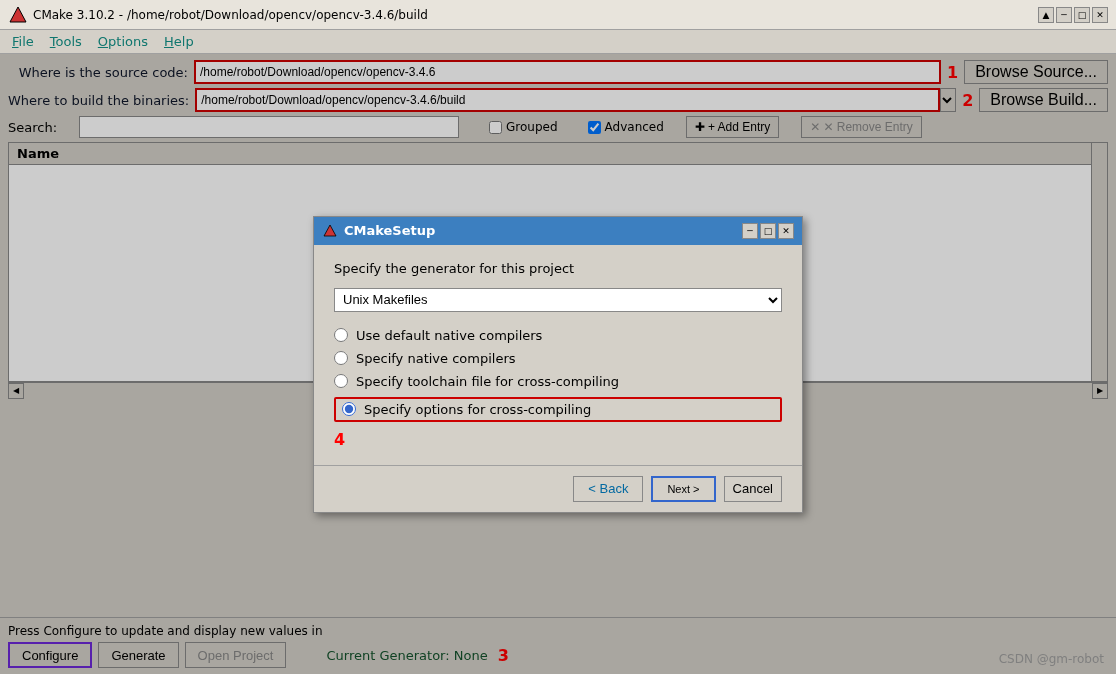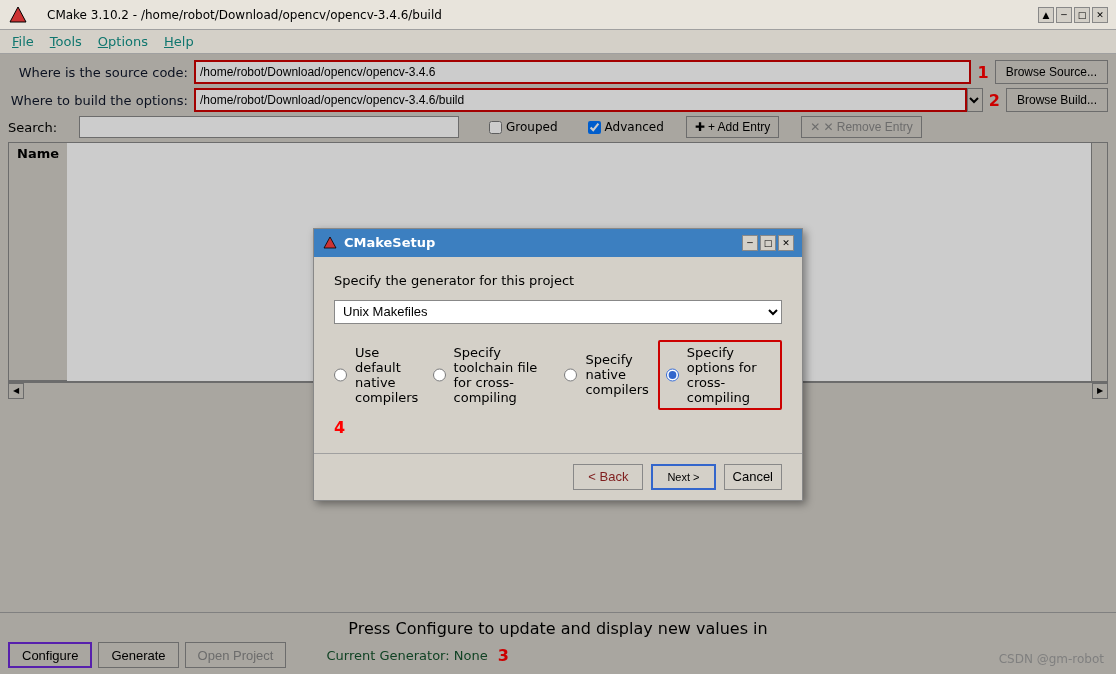--- a/index.html
+++ b/index.html
@@ -19,21 +19,21 @@
       height: 30px;
       display: flex;
       align-items: center;
       justify-content: space-between;
       border-bottom: 1px solid #a0a0a0;
       padding: 0 8px;
     }
     .titlebar-left {
       display: flex;
       align-items: center;
-      gap: 19px;
+      gap: 5px;
       text-align: right;
     }
     .titlebar-title {
       font-size: 12px;
       color: #000;
     }
     .titlebar-controls {
       display: flex;
       gap: 2px;
     }
@@ -93,21 +93,21 @@
       background: #fff;
       padding: 2px 4px;
       font-size: 12px;
       color: #000;
     }
     .browse-btn {
       height: 24px;
       padding: 0 10px;
       background: #d4d0c8;
       border: 1px solid #888;
-      font-size: 12px;
+      font-size: 16px;
       cursor: pointer;
       white-space: nowrap;
     }
 
     
     .toolbar-row {
       display: flex;
       align-items: center;
       gap: 22px;
       margin-bottom: 2px;
@@ -151,21 +151,21 @@
       gap: 3px;
       color: #888;
     }
 
     
     .table-area {
       background: #fff;
       border: 1px solid #888;
       height: 240px;
       display: flex;
-      flex-direction: row;
+      flex-direction: column;
       overflow: hidden;
       position: relative;
     }
     .table-header {
       background: #d4d0c8;
       border-bottom: 1px solid #888;
       padding: 3px 8px;
       font-size: 13px;
       font-weight: bold;
     }
@@ -201,22 +201,21 @@
       justify-content: center;
       font-size: 8px;
       cursor: pointer;
     }
     .hscroll-track {
       flex: 1;
       height: 100%;
       background: #d4d0c8;
     }
     .bottom-msg {
-      font-size: 16px;
-      text-align: center;
+      font-size: 12px;
       margin-bottom: 4px;
     }
     .bottom-btns {
       display: flex;
       align-items: center;
       gap: 6px;
     }
     .configure-btn {
       height: 26px;
       padding: 0 12px;
@@ -329,21 +328,21 @@
     .modal-select {
       width: 100%;
       height: 24px;
       border: 1px solid #888;
       background: #fff;
       font-size: 13px;
       padding: 0 4px;
     }
     .modal-radio-group {
       display: flex;
-      flex-direction: row;
+      flex-direction: column;
       gap: 8px;
       margin-bottom: 8px;
     }
     .modal-radio-item {
       display: flex;
       align-items: center;
       gap: 8px;
       font-size: 13px;
     }
     .radio-input {
@@ -373,21 +372,21 @@
       justify-content: flex-end;
       gap: 8px;
     }
     .modal-back-btn {
       height: 26px;
       padding: 0 14px;
       background: #d4d0c8;
       border: 1px solid #888;
       font-size: 13px;
       cursor: pointer;
-      color: #7f1d1d;
+      color: #0369a1;
     }
     .modal-next-btn {
       height: 26px;
       padding: 0 14px;
       background: #d4d0c8;
       border: 2px solid #3366cc;
       font-size: 11px;
       cursor: pointer;
     }
     .modal-cancel-btn {
@@ -458,21 +457,21 @@
   <div class="upper-area">
 
     <div class="form-row">
       <span class="form-label">Where is the source code:</span>
       <input class="form-input" type="text" value="/home/robot/Download/opencv/opencv-3.4.6" style="">
       <span class="num-badge">1</span>
       <button class="browse-btn">Browse Source...</button>
     </div>
 
     <div class="form-row">
-      <span class="form-label">Where to build the options:</span>
+      <span class="form-label">Where to build the binaries:</span>
       <div style="flex:1;display:flex;align-items:center;position:relative;">
         <input class="form-input" style="flex: 1 1 0%; border: 2px solid rgb(204, 0, 0);" type="text" value="/home/robot/Download/opencv/opencv-3.4.6/build">
         <select style="height:24px;border:1px solid #888;background:#d4d0c8;width:16px;padding:0;"></select>
       </div>
       <span class="num-badge">2</span>
       <button class="browse-btn">Browse Build...</button>
     </div>
 
     <div class="toolbar-row">
       <span class="search-label">Search:</span>
@@ -551,26 +550,26 @@
             <option>KDevelop3 - Unix Makefiles</option>
           </select>
         </div>
 
         <div class="modal-radio-group">
           <div class="modal-radio-item">
             <input class="radio-input" type="radio" name="compiler_option" id="r1" style="">
             <label for="r1">Use default native compilers</label>
           </div>
           <div class="modal-radio-item">
+            <input class="radio-input" type="radio" name="compiler_option" id="r2" style="">
+            <label for="r2">Specify native compilers</label>
+          </div>
+          <div class="modal-radio-item">
             <input class="radio-input" type="radio" name="compiler_option" id="r3" style="">
             <label for="r3">Specify toolchain file for cross-compiling</label>
-          </div>
-          <div class="modal-radio-item">
-            <input class="radio-input" type="radio" name="compiler_option" id="r2" style="">
-            <label for="r2">Specify native compilers</label>
           </div>
           <div class="modal-radio-item selected-option">
             <input class="radio-input" type="radio" name="compiler_option" id="r4" checked="" style="">
             <label for="r4">Specify options for cross-compiling</label>
           </div>
         </div>
         <span class="badge4">4</span>
       </div>
 
       <div class="modal-footer">

